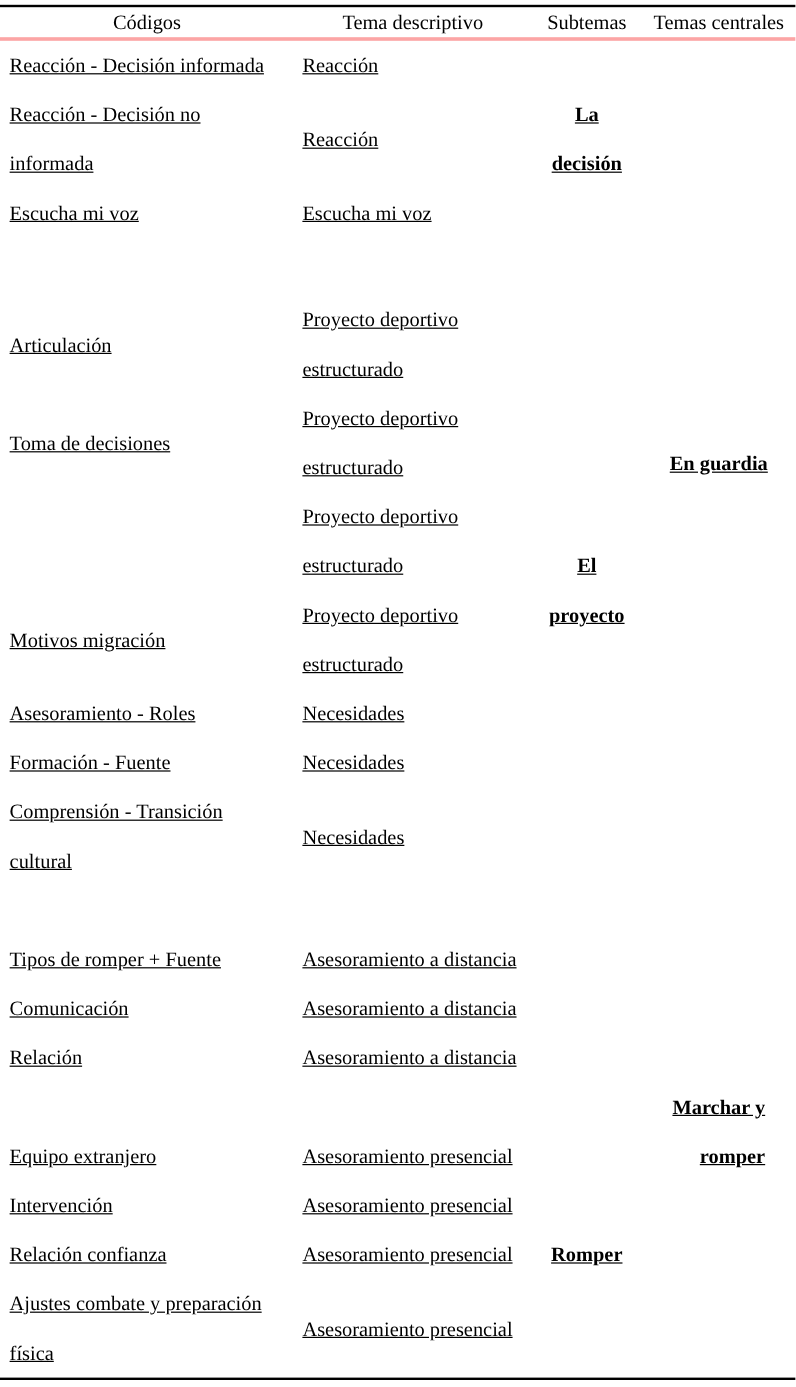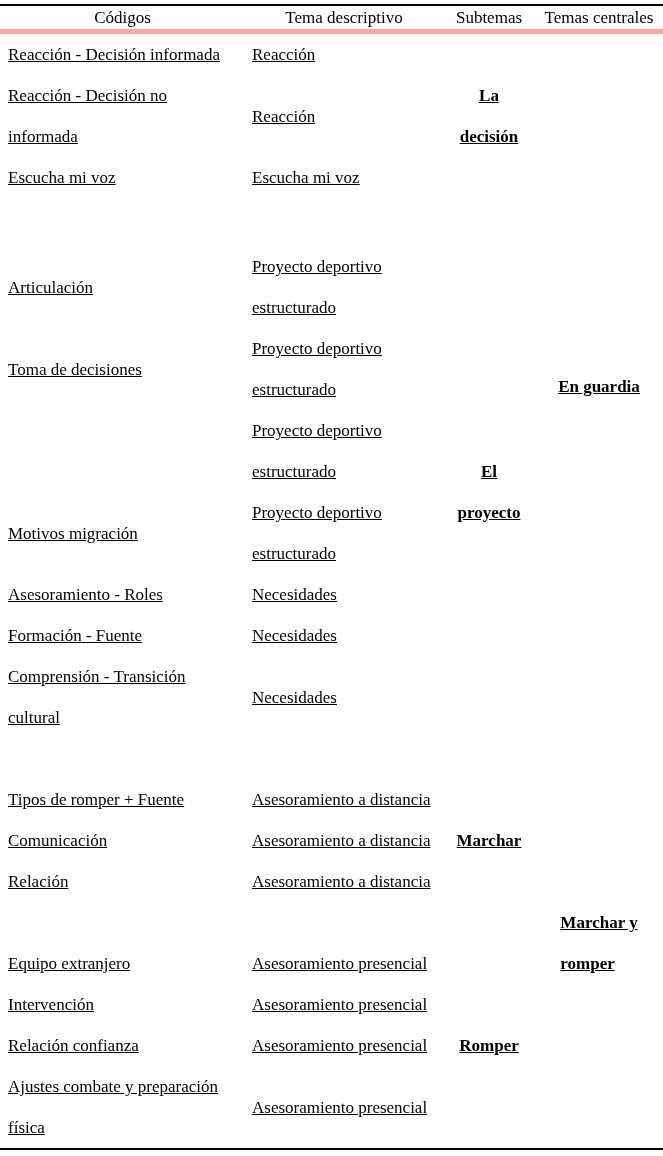--- a/index.html
+++ b/index.html
@@ -15,21 +15,21 @@
     font-size: 17px;
     color: #000000;
     box-sizing: border-box;
     padding-top: 4px;
   }
   .header-row {
     display: grid;
     grid-template-columns: 245px 198px 92px 128px;
     height: 30px;
     border-top: 2px solid #000;
-    border-bottom: 5px solid #fca5a5;
+    border-bottom: 3px solid #fca5a5;
     box-sizing: border-box;
   }
   .hcell {
     display: flex;
     align-items: center;
     justify-content: center;
     text-align: center;
     white-space: nowrap;
     overflow: visible;
   }
@@ -58,21 +58,21 @@
   }
   .c3 {
     grid-column: 3;
     justify-content: center;
     text-align: center;
     font-weight: bold;
   }
   .c4 {
     grid-column: 4;
     justify-content: center;
-    text-align: left;
+    text-align: right;
     font-weight: bold;
   }
 </style>
 </head>
 <body>
 
 <div class="page">
 
   <div class="header-row">
     <div class="hcell">Códigos</div>
@@ -122,21 +122,20 @@
     <div class="cell c2" style="grid-row:15">Asesoramiento a distancia</div>
     <div class="cell c2" style="grid-row:17">Asesoramiento presencial</div>
     <div class="cell c2" style="grid-row:18">Asesoramiento presencial</div>
     <div class="cell c2" style="grid-row:19">Asesoramiento presencial</div>
     <div class="cell c2" style="grid-row:20">Asesoramiento presencial</div>
 
     <div class="cell c3" style="grid-row:7/9">El
 proyecto</div>
     <div class="cell c3" style="grid-row:2">La
 decisión</div>
-    <div class="cell c3" style="grid-row:14">Marchar</div>
     <div class="cell c3" style="grid-row:19">Romper</div>
 
     <div class="cell c4" style="grid-row:1/12">En guardia</div>
     <div class="cell c4" style="grid-row:16/18">Marchar y
 romper</div>
 
   </div>
 
 </div>
 

